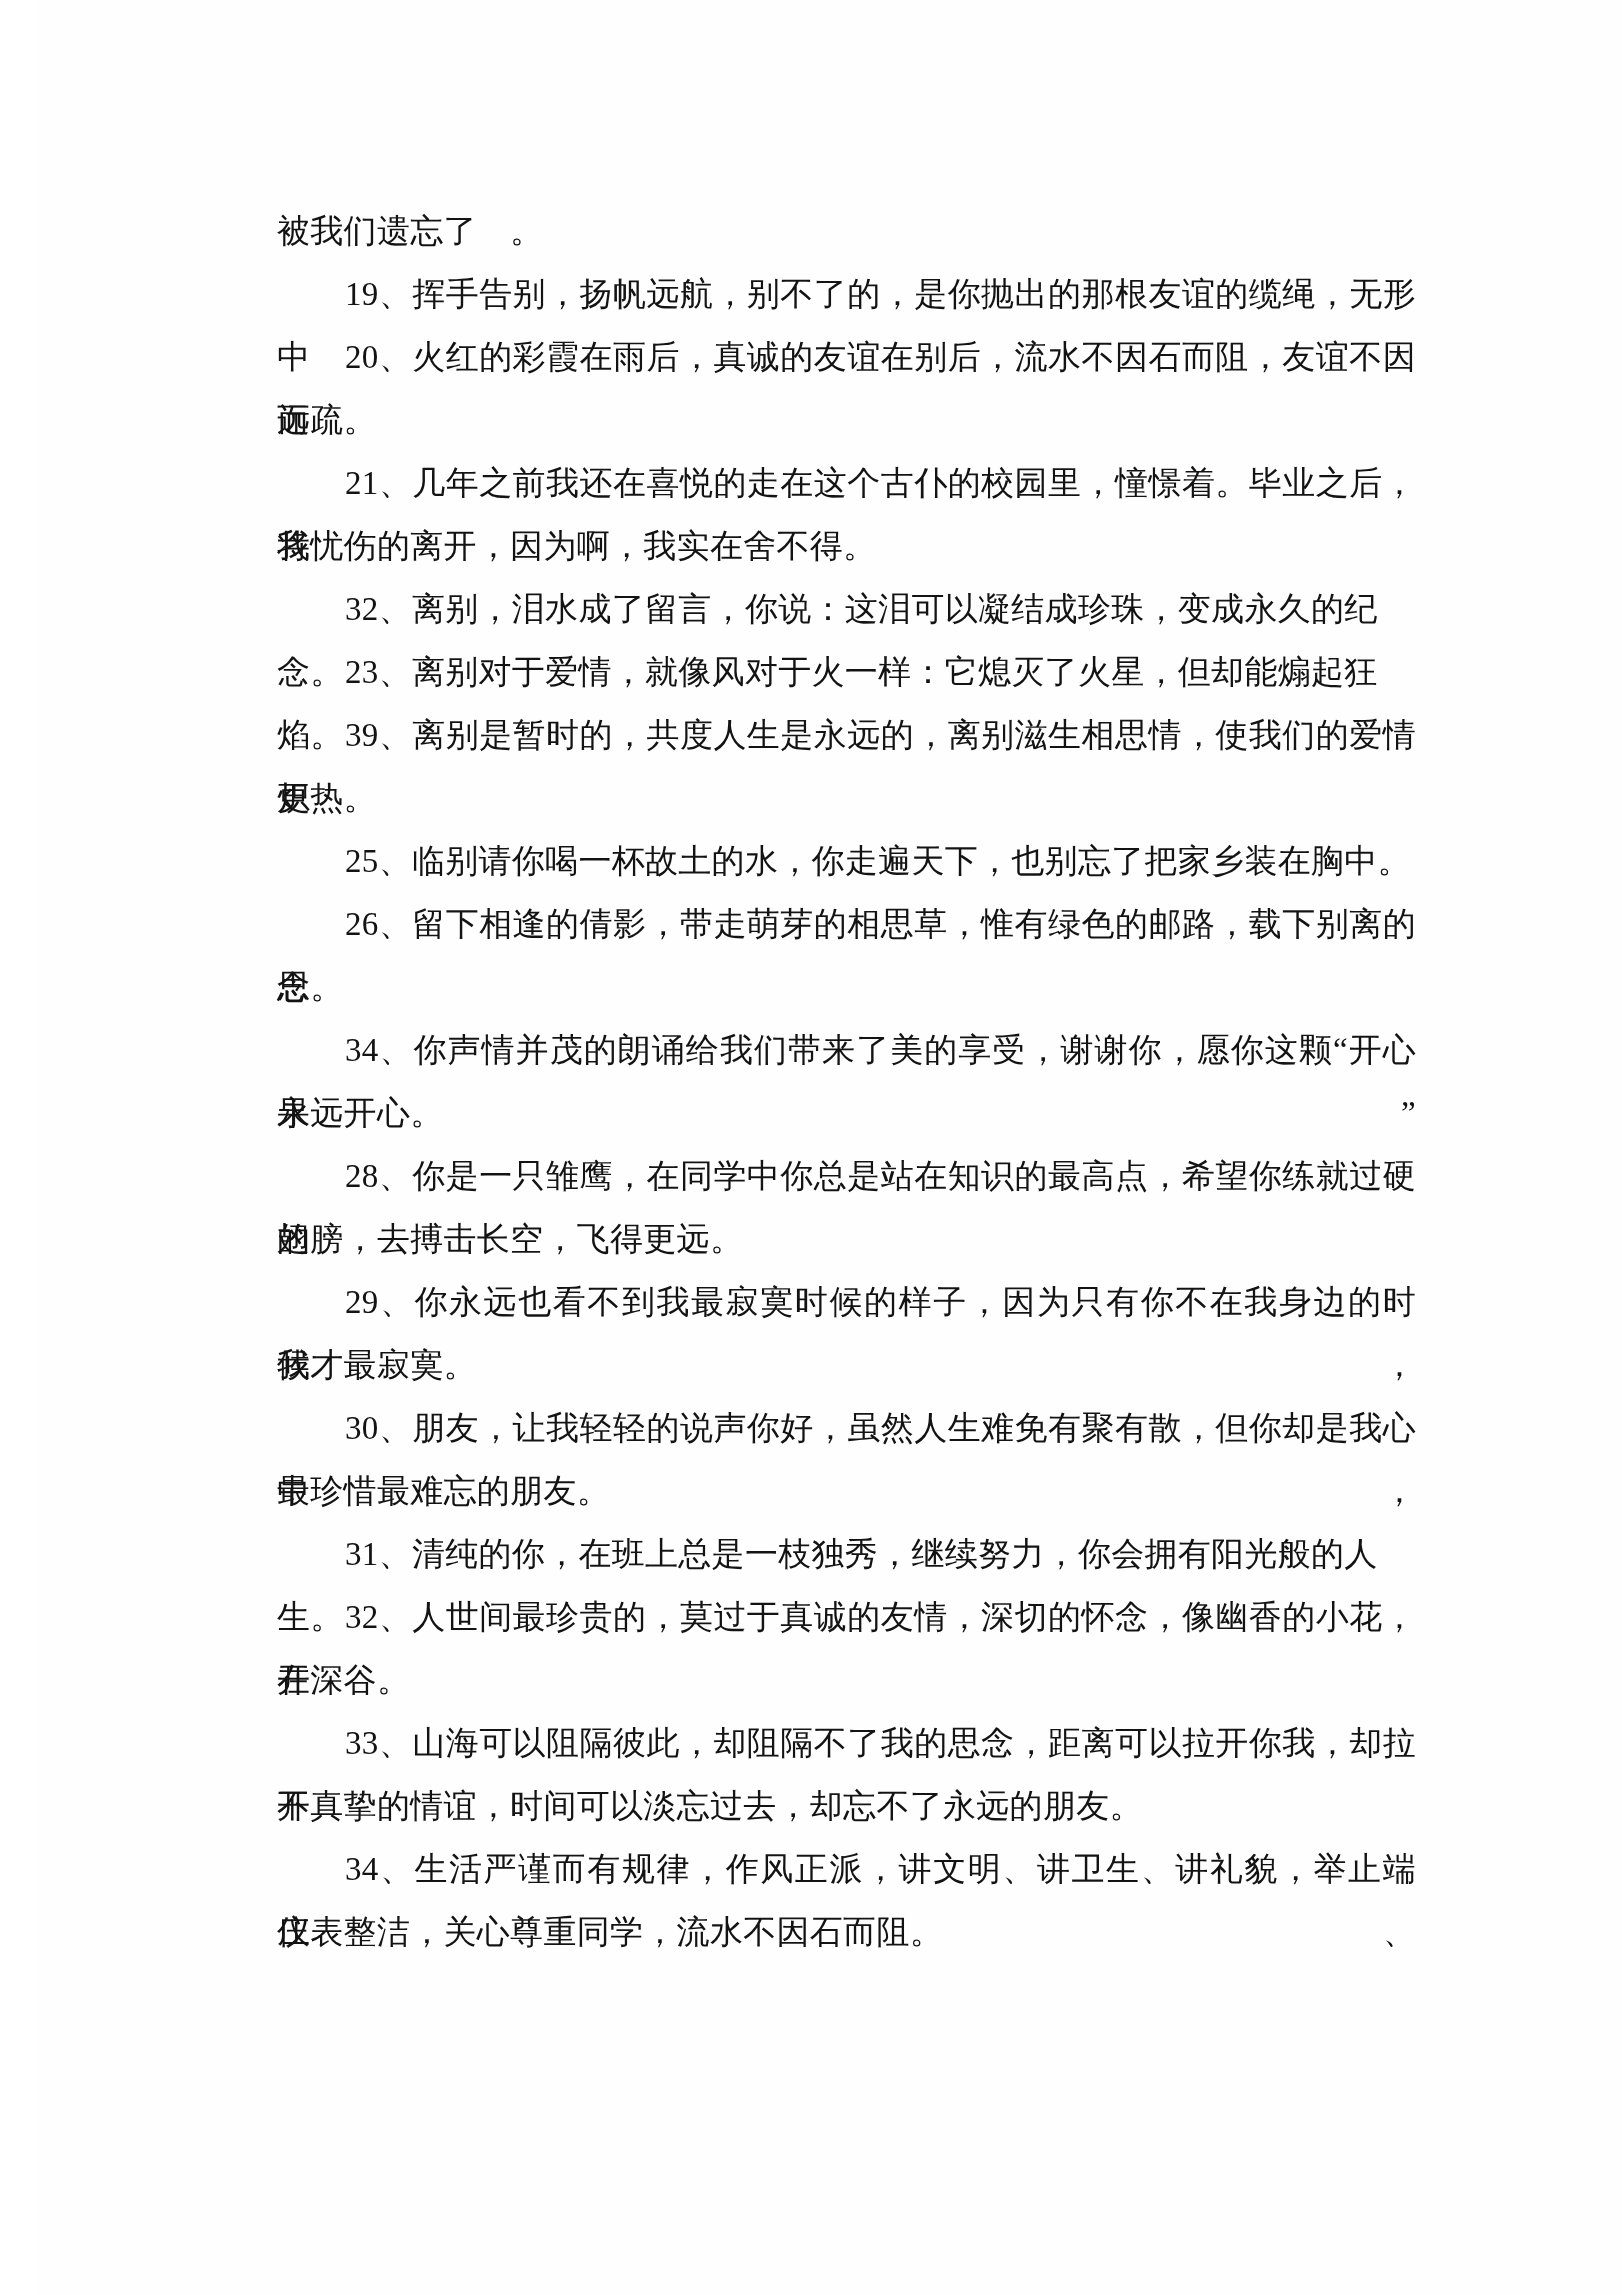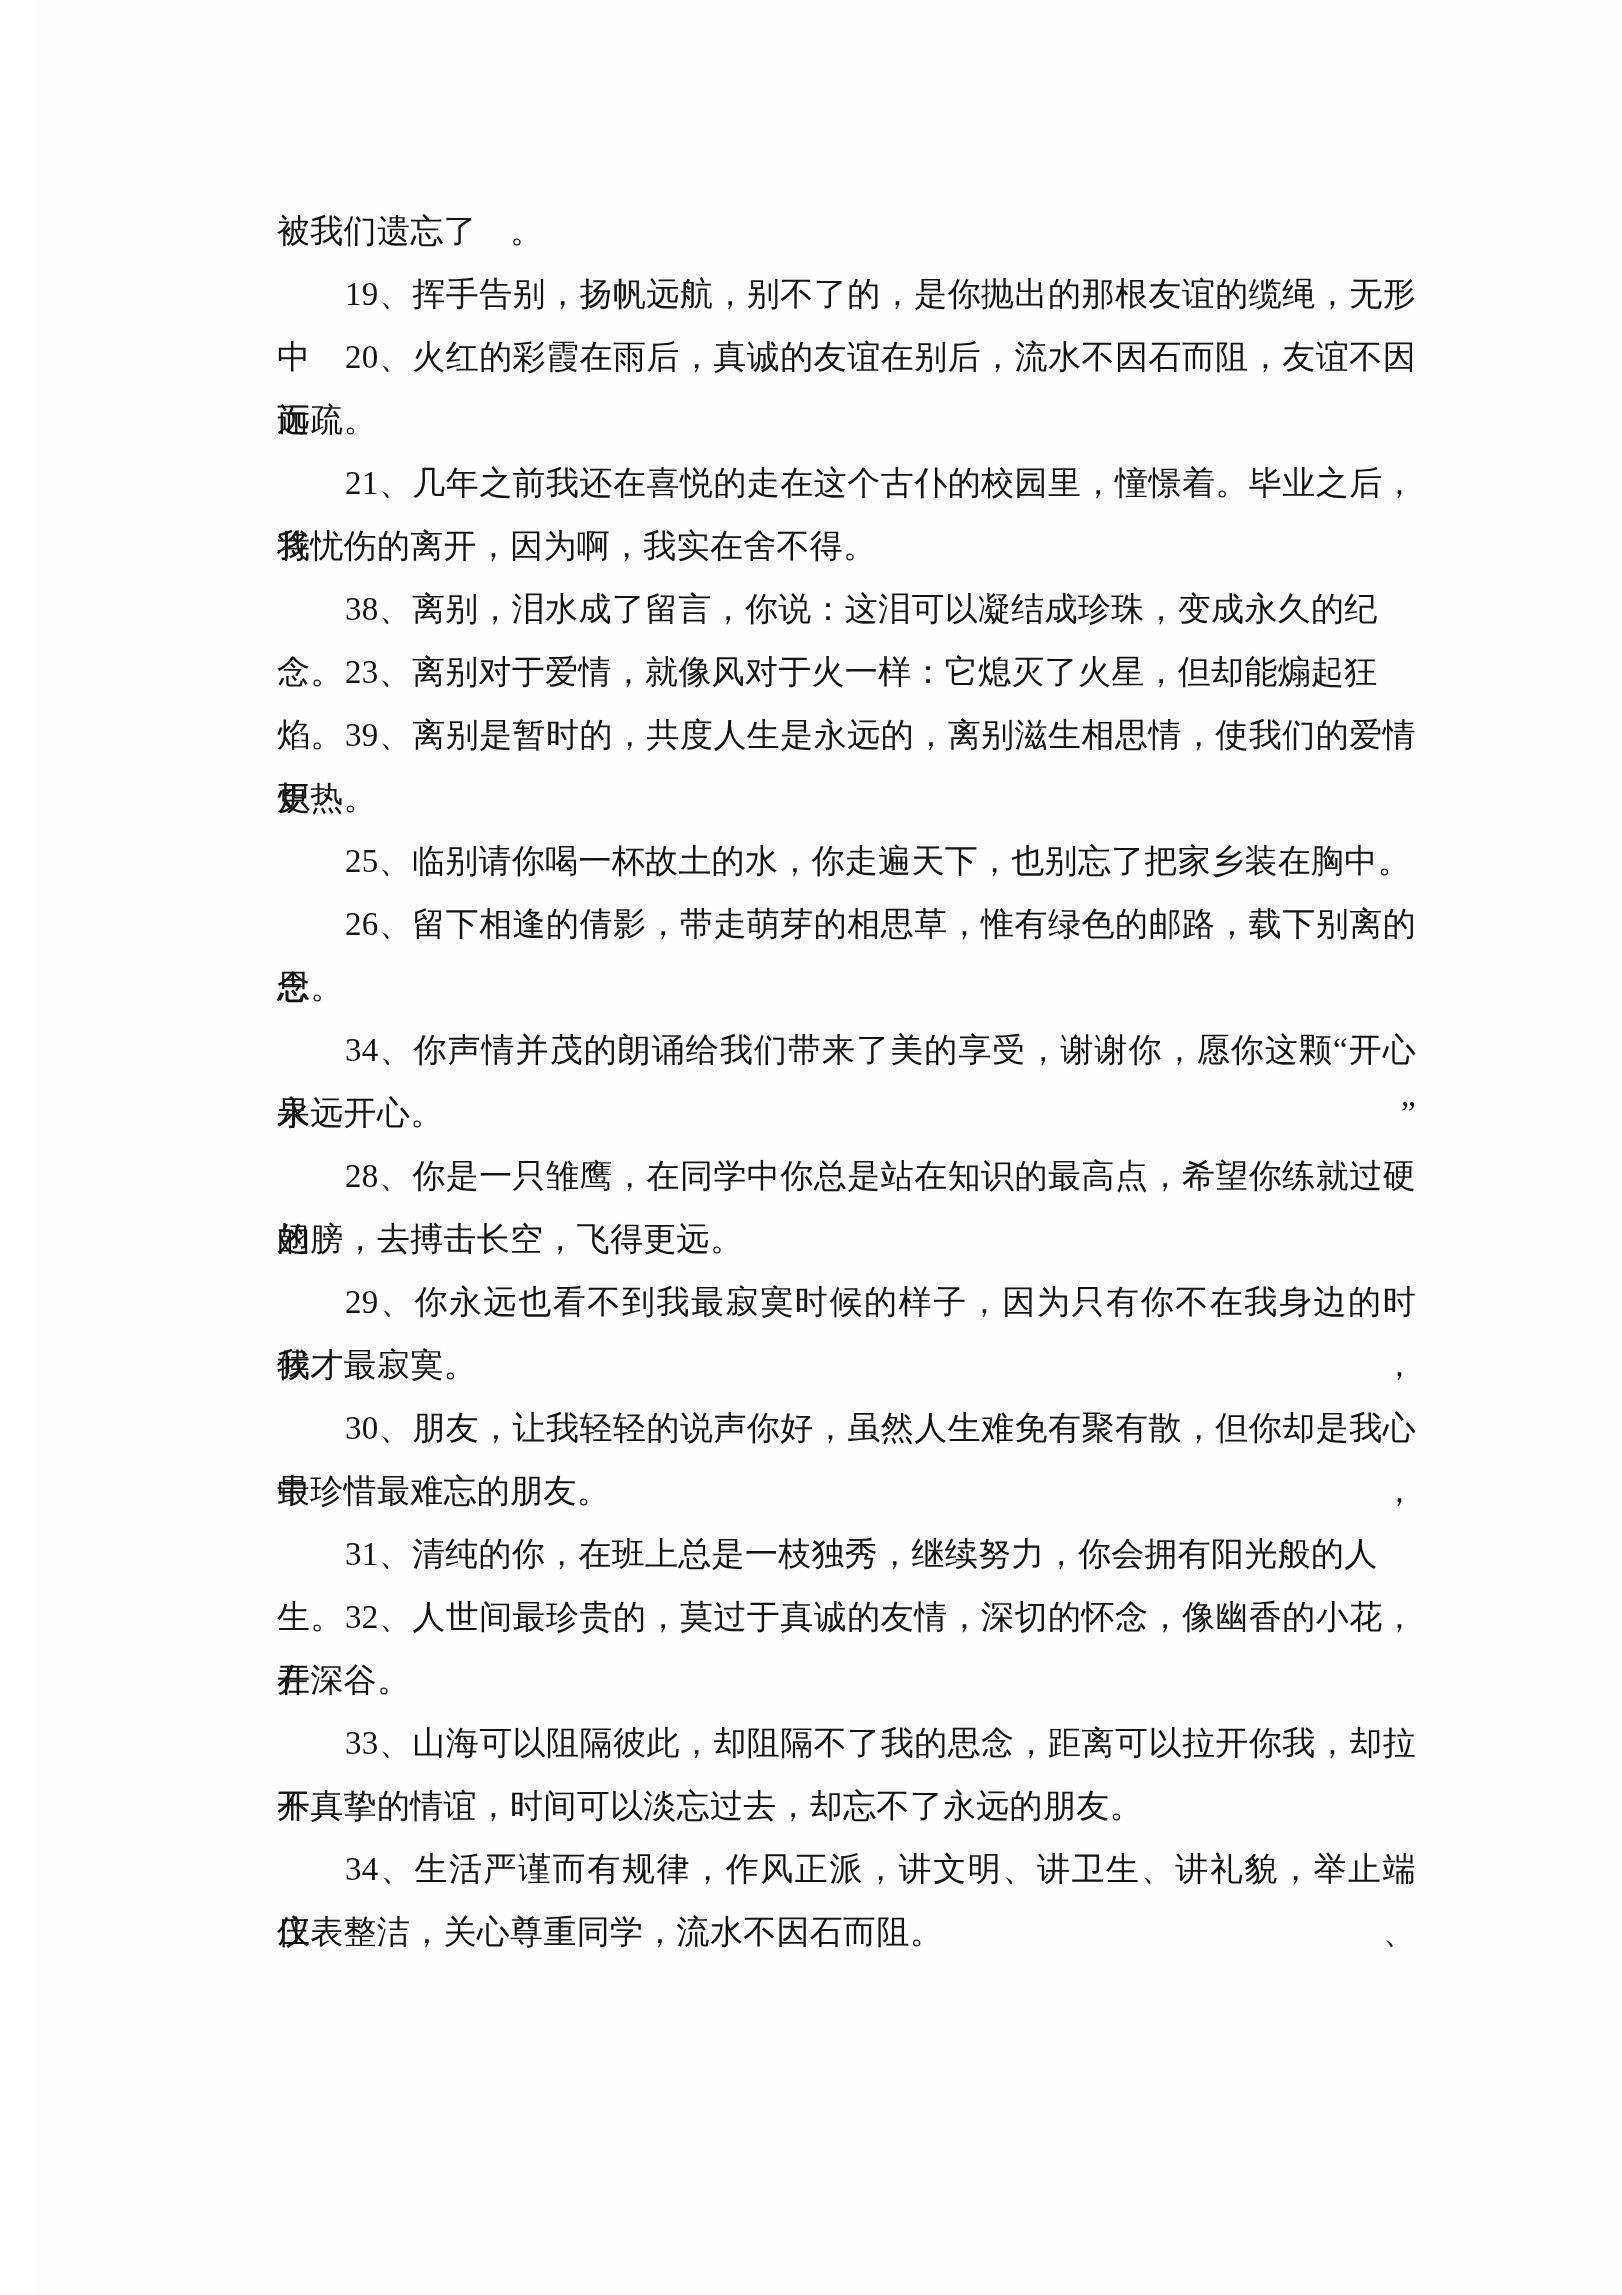--- a/index.html
+++ b/index.html
@@ -50,21 +50,21 @@
 <body>
 
 <div class="page" style="background: rgb(254, 254, 254); color: rgb(19, 19, 19); margin-left: 35px;">
   <div class="content">
       <div class="line pend">被我们遗忘了　。</div>
       <div class="line ind">19、挥手告别，扬帆远航，别不了的，是你抛出的那根友谊的缆绳，无形中</div>
       <div class="line ind">20、火红的彩霞在雨后，真诚的友谊在别后，流水不因石而阻，友谊不因远</div>
       <div class="line pend">而疏。</div>
       <div class="line ind">21、几年之前我还在喜悦的走在这个古仆的校园里，憧憬着。毕业之后，我</div>
       <div class="line pend">将忧伤的离开，因为啊，我实在舍不得。</div>
-      <div class="line ind pend">38、离别，泪水成了留言，你说：这泪可以凝结成珍珠，变成永久的纪念。</div>
+      <div class="line ind pend">32、离别，泪水成了留言，你说：这泪可以凝结成珍珠，变成永久的纪念。</div>
       <div class="line ind pend">23、离别对于爱情，就像风对于火一样：它熄灭了火星，但却能煽起狂焰。</div>
       <div class="line ind">39、离别是暂时的，共度人生是永远的，离别滋生相思情，使我们的爱情更</div>
       <div class="line pend">炽热。</div>
       <div class="line ind pend">25、临别请你喝一杯故土的水，你走遍天下，也别忘了把家乡装在胸中。</div>
       <div class="line ind">26、留下相逢的倩影，带走萌芽的相思草，惟有绿色的邮路，载下别离的思</div>
       <div class="line pend">念。</div>
       <div class="line ind">34、你声情并茂的朗诵给我们带来了美的享受，谢谢你，愿你这颗“开心果”</div>
       <div class="line pend">永远开心。</div>
       <div class="line ind">28、你是一只雏鹰，在同学中你总是站在知识的最高点，希望你练就过硬的</div>
       <div class="line pend">翅膀，去搏击长空，飞得更远。</div>

